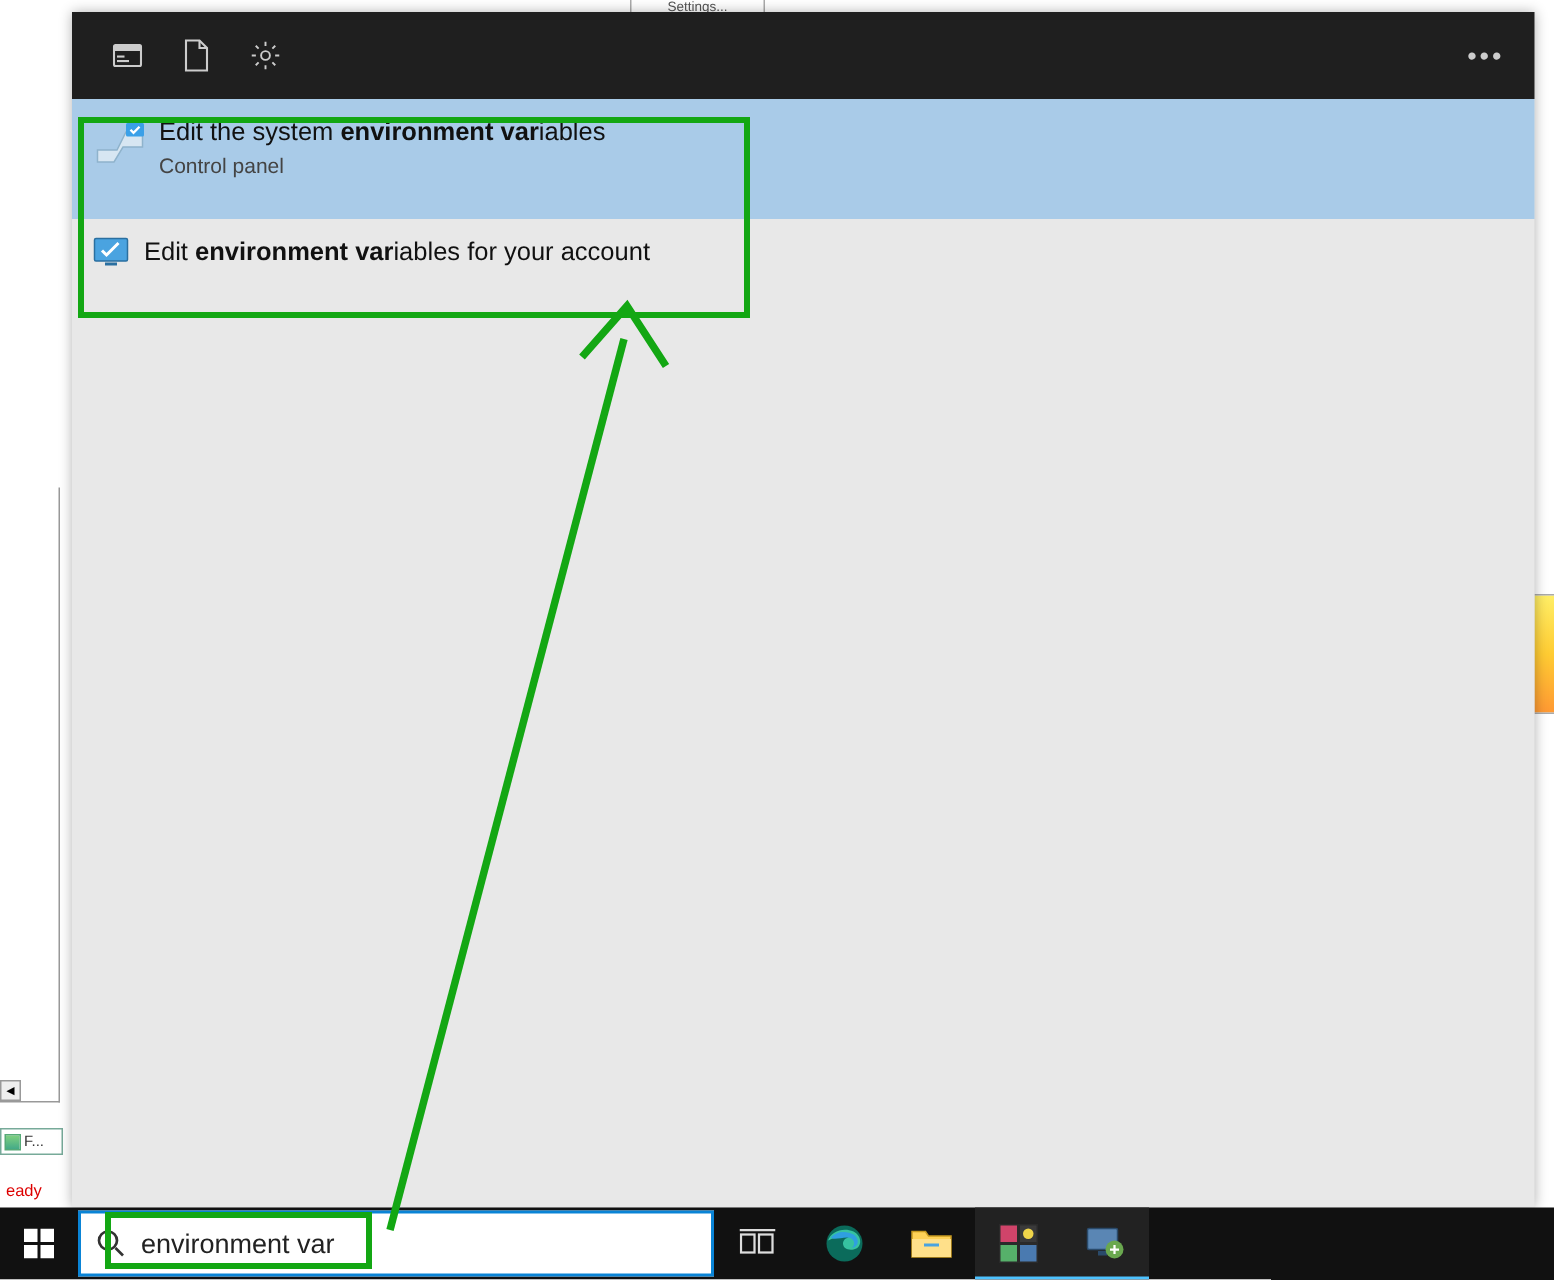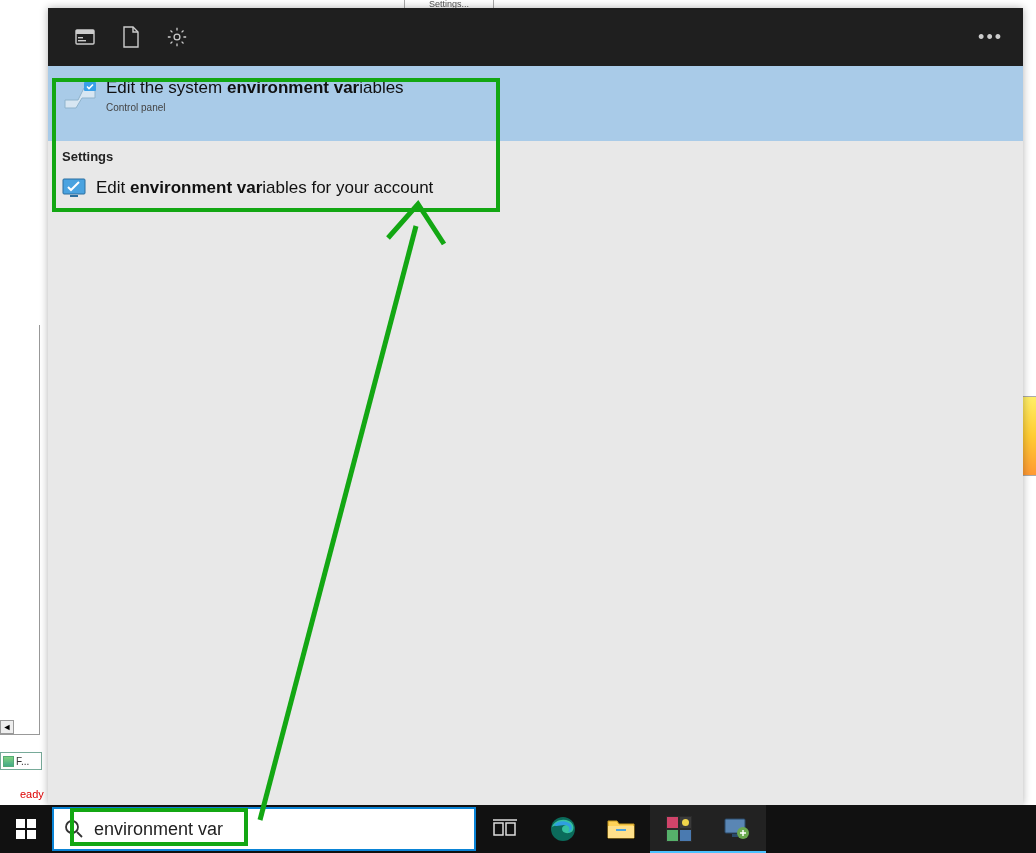--- a/index.html
+++ b/index.html
@@ -1,38 +1,38 @@
 <!DOCTYPE html>
 <html><head>
 <meta charset="utf-8">
 <style>
   * { box-sizing: border-box; margin: 0; padding: 0; }
   html, body { width: 1036px; height: 853px; font-family: "Segoe UI", Arial, sans-serif; background: #fff; overflow: hidden; position: relative; }
   
   
   .bg-tab {
-    position: absolute; top: 0; left: 404px; width: 90px; height: 10px;
+    position: absolute; top: 0; left: 420px; width: 90px; height: 10px;
     border-left: 1px solid #aaa; border-right: 1px solid #aaa; border-bottom: 1px solid #aaa;
     font-size: 9px; color: #555; text-align: center; line-height: 8px; overflow: hidden;
   }
   .bg-left {
     position: absolute; left: 0; top: 325px; width: 40px; height: 410px;
     border-right: 1px solid #999; border-bottom: 1px solid #999;
   }
   .bg-left .scroll-arrow {
     position: absolute; left: 0; bottom: 0; width: 14px; height: 14px;
     border: 1px solid #999; background: #eee; font-size: 9px; line-height: 12px; text-align: center; color:#000;
   }
   .bg-f-tab {
     position: absolute; left: 0; top: 752px; width: 42px; height: 18px;
     border: 1px solid #7a9; font-size: 10px; color: #333; display: flex; align-items: center;
   }
   .bg-f-tab .sq { width: 11px; height: 11px; margin: 1px 2px; background: linear-gradient(#7fd07f,#4a8); border:1px solid #5a7;}
   .bg-status {
-    position: absolute; left: 20px; top: 788px; font-size: 11px; color: #d00;
+    position: absolute; left: 4px; top: 788px; font-size: 11px; color: #d00;
   }
   .bg-right-strip {
     position: absolute; right: 0; top: 396px; width: 13px; height: 80px;
     background: linear-gradient(#ffee66,#ffcc33,#ff9933); border-top:1px solid #aaa; border-bottom:1px solid #aaa;
   }
 
   
   .search-panel {
     position: absolute; left: 48px; top: 8px; right: 13px; bottom: 48px;
     background: #e8e8e8;
@@ -52,21 +52,21 @@
 
   .section-label {
     font-size: 13px; font-weight: 600; color: #222; padding: 8px 14px 2px 14px;
   }
   .result-best {
     background: #a9cbe8; padding: 12px 14px 28px 14px; display: flex; align-items: flex-start;
     cursor: pointer;
   }
   .result-best .ricon { width: 44px; padding-top: 2px; }
   .result-best .rtext .title { font-size: 17px; color: #111; }
-  .result-best .rtext .sub { font-size: 10px; color: #444; margin-top: 4px; }
+  .result-best .rtext .sub { font-size: 14px; color: #444; margin-top: 4px; }
   .result-settings {
     padding: 12px 14px; display: flex; align-items: center; cursor: pointer;
   }
   .result-settings .ricon { width: 34px; }
   .result-settings .title { font-size: 17px; color: #111; }
 
   
   .taskbar {
     position: absolute; left: 0; right: 0; bottom: 0; height: 48px;
     background: #111; display: flex; align-items: stretch;
@@ -150,21 +150,20 @@
       </svg>
     </div>
     <div class="rtext">
       <div class="title">
         <span>Edit the system </span><b class="hl">environment var</b><span>iables</span>
       </div>
       <div class="sub">Control panel</div>
     </div>
   </div>
 
-  <div class="section-label">Settings</div>
 
   <div class="result-settings">
     <div class="ricon">
       <svg width="24" height="20" viewBox="0 0 24 20">
         <rect x="1" y="1" width="22" height="15" rx="1" fill="#4aa3e0" stroke="#2a6fa0"></rect>
         <rect x="8" y="17" width="8" height="2" fill="#2a6fa0"></rect>
         <path d="M6 9 L9 12 L17 4" fill="none" stroke="#fff" stroke-width="2"></path>
       </svg>
     </div>
     <div class="title">

